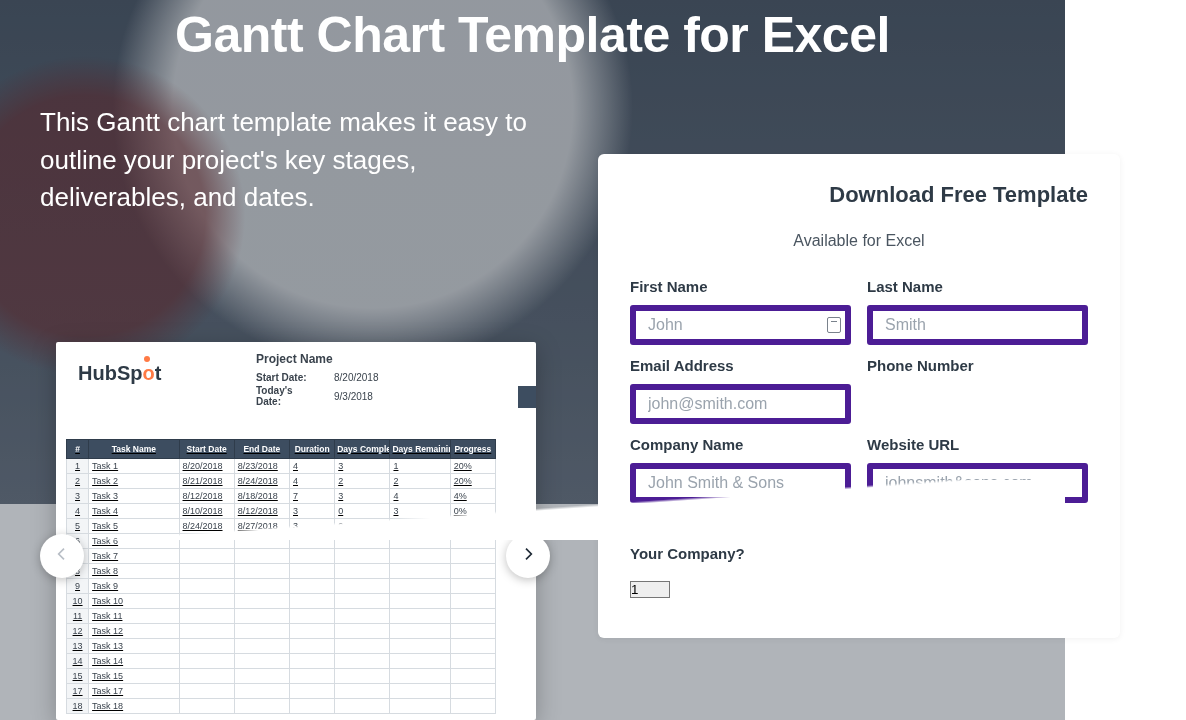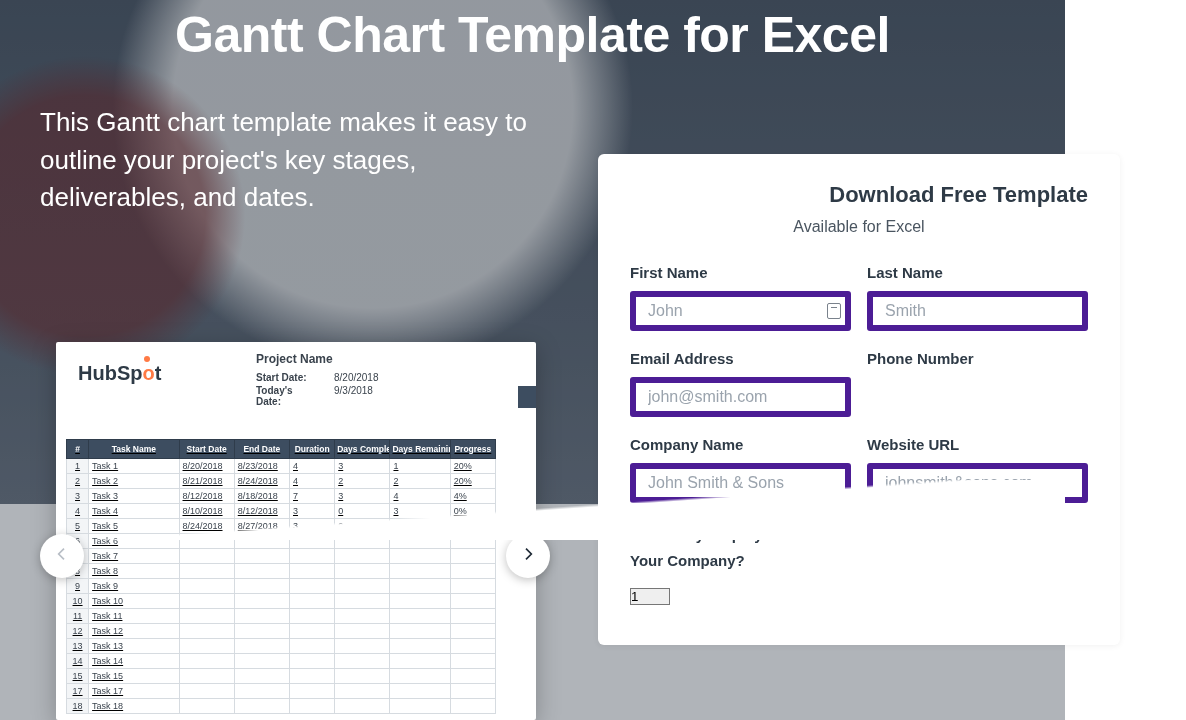--- a/index.html
+++ b/index.html
@@ -53,24 +53,24 @@
   .card h3 {
     text-align: right;
     font-size: 22px;
     font-weight: 700;
     color: #2e3a46;
   }
   .card .avail {
     text-align: center;
     font-size: 16px;
     color: #4a5560;
-    margin-top: 10px;
+    margin-top: 24px;
     margin-bottom: 28px;
   }
-  .row { display: flex; gap: 16px; margin-bottom: 19px; }
+  .row { display: flex; gap: 16px; margin-bottom: 12px; }
   .field { flex: 1; }
   .field label {
     display: block;
     font-size: 15px;
     font-weight: 600;
     color: #2e3a46;
     margin-bottom: 10px;
   }
   .field input, .field select {
     width: 100%;
@@ -111,21 +111,21 @@
   .preview .inner { padding: 8px 10px 0; }
   .logo {
     font-size: 20px; font-weight: 700; color: #2e3a46; display:inline-block; margin: 12px 0 8px 12px;
   }
   .logo .o { color: #ff7a45; position:relative; }
   .logo .o::after{
     content:""; position:absolute; left:2px; top:-6px; width:6px; height:6px; border-radius:50%; background:#ff7a45;
   }
   .proj-block { position:absolute; left: 200px; top: 10px; font-size: 11px; color:#3a434d; }
   .proj-block b { font-weight:700; font-size:12px; display:block; margin-bottom:6px; }
-  .proj-block .kv { display:flex; gap:18px; font-size:10px; margin-top:2px; }
+  .proj-block .kv { display:flex; gap:18px; font-size:10px; margin-top:2px;align-items:center; }
   .proj-block .kv span:first-child { color:#3a434d; font-weight:600; width:60px; }
   .grid {
     margin-top: 46px;
     font-size: 9px;
     color:#3a434d;
   }
   .grid table { border-collapse: collapse; width: 430px; table-layout: fixed; }
   .grid th {
     background:#3d4d60; color:#fff; font-weight:600; padding:4px 2px; border:1px solid #2f3c4b;
     font-size:8.5px; white-space:nowrap; overflow:hidden;

